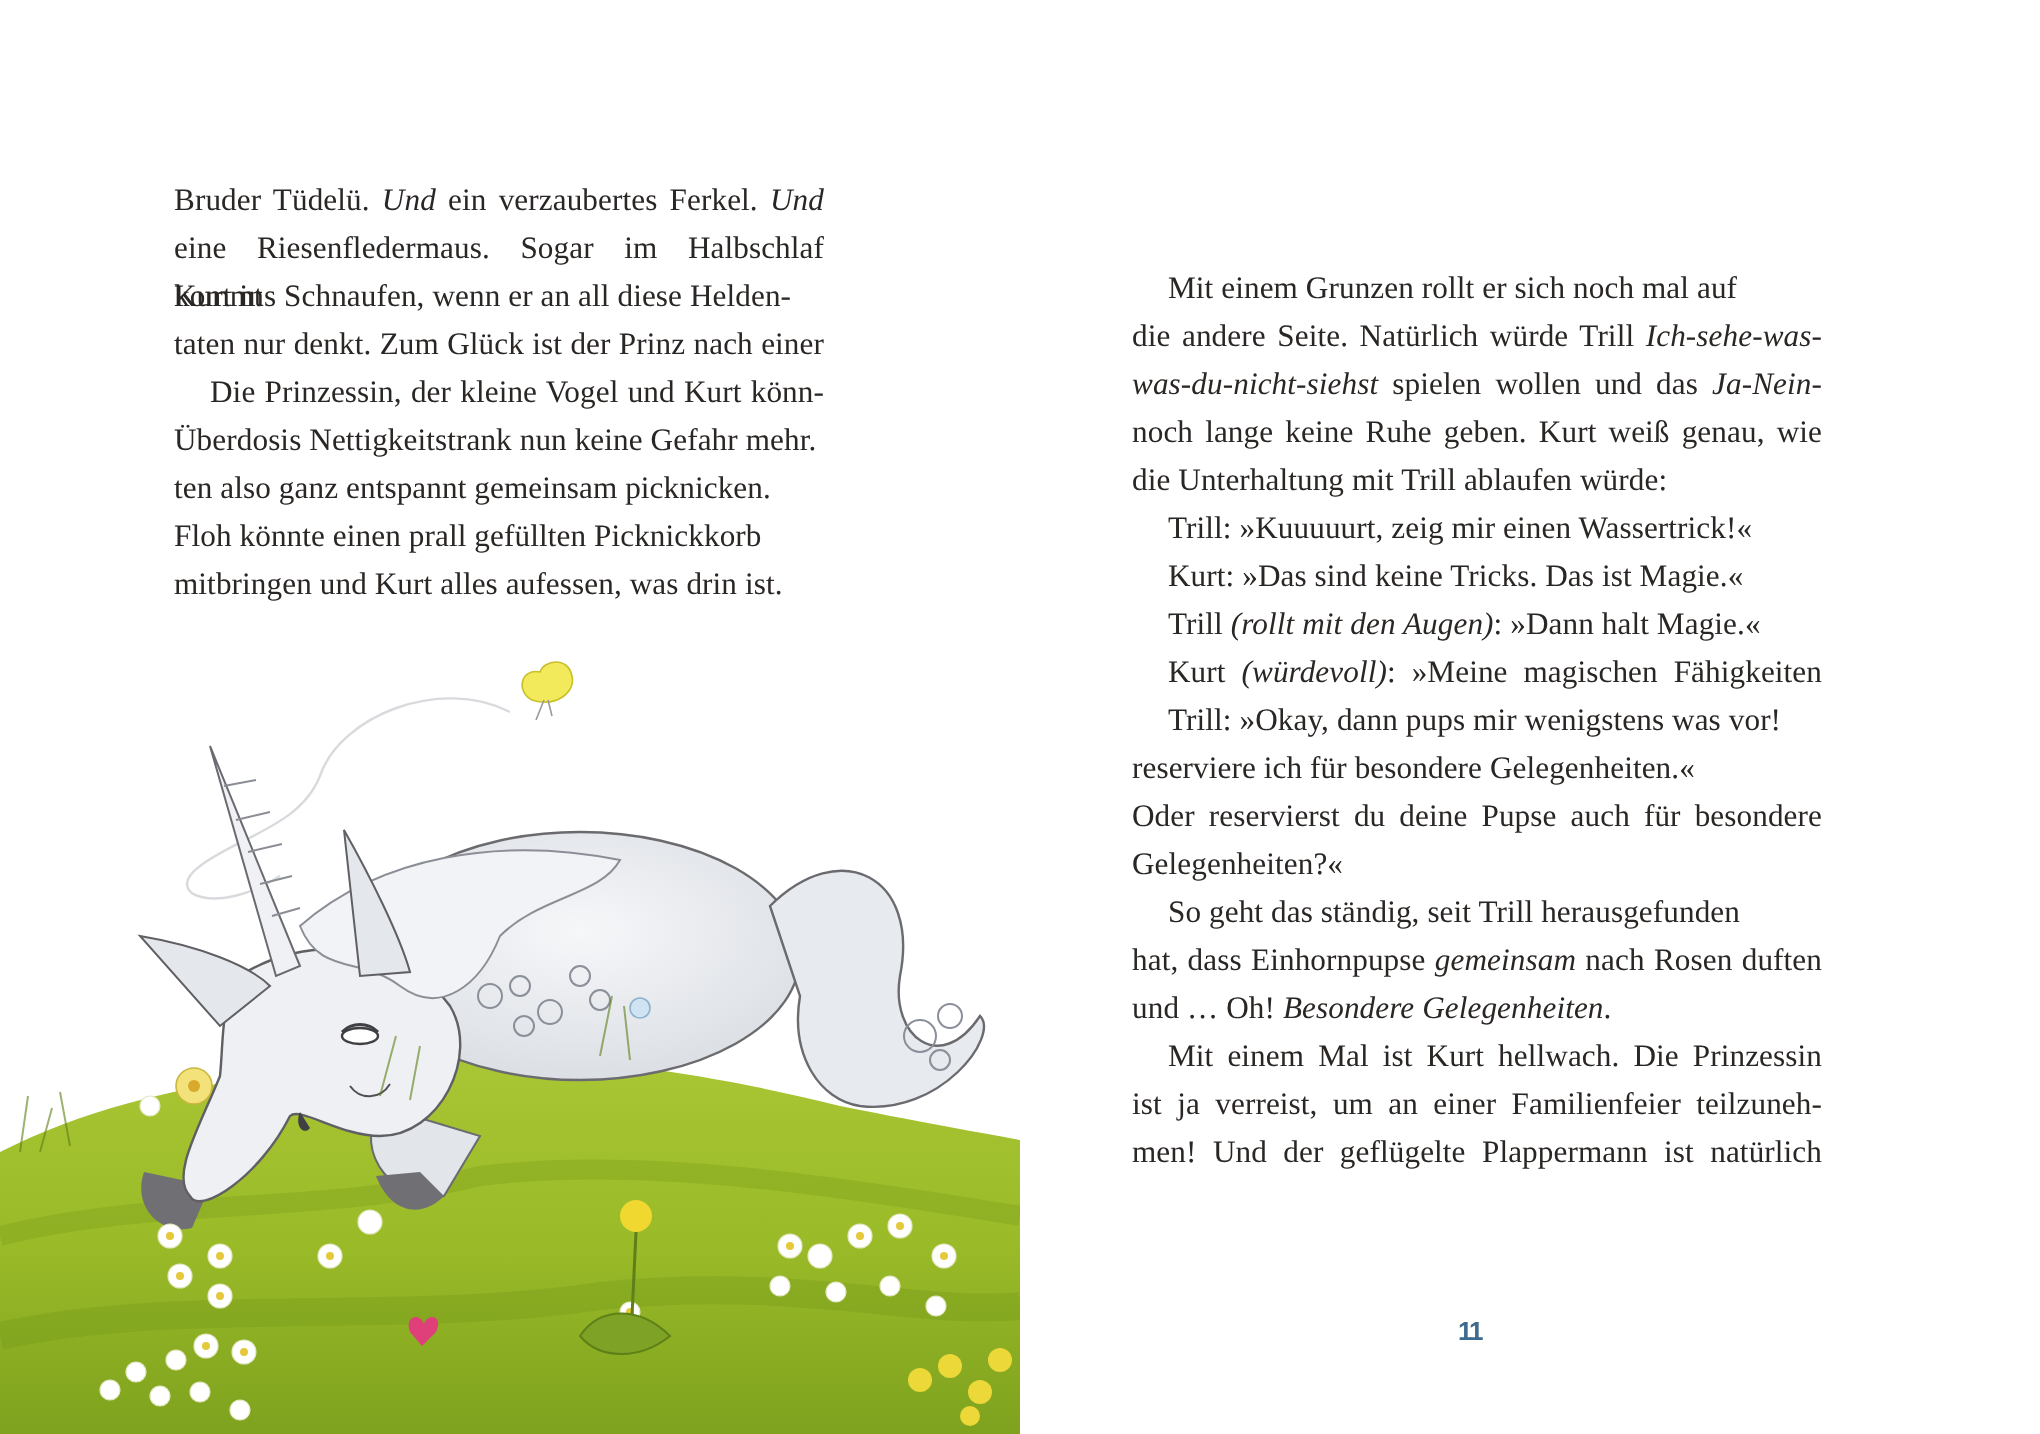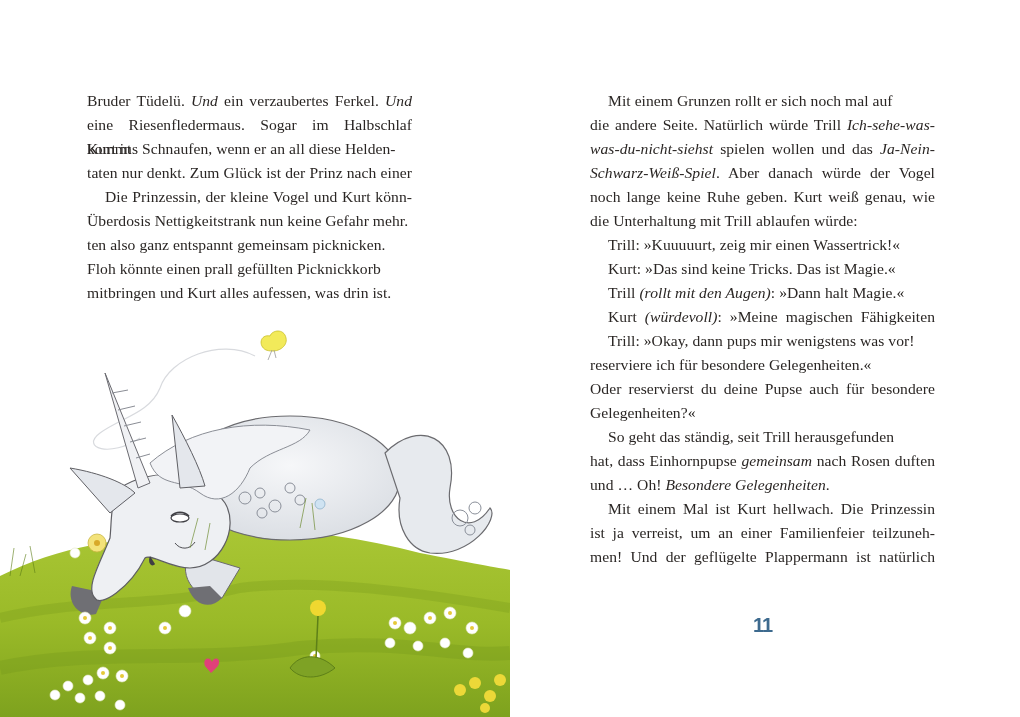--- a/index.html
+++ b/index.html
@@ -4,37 +4,37 @@
   <style>
     html, body { margin: 0; padding: 0; }
     body {
       width: 1020px; height: 717px; overflow: hidden;
       background: #ffffff; position: relative;
       font-family: "Liberation Serif", "DejaVu Serif", serif;
       color: #2a2624;
     }
     .page { position: absolute; top: 0; height: 586px; }
     .page-left { left: 0; width: 510px; }
-    .page-right { left: 510px; width: 510px; }
+    .page-right { left: 486px; width: 510px; margin-top: 44px; }
     .text-block {
       position: absolute;
       font-size: 15.6px;
       line-height: 24px;
       letter-spacing: 0.05px;
     }
     .page-left .text-block { left: 87px; top: 89px; width: 325px; }
     .page-right .text-block { left: 80px; top: 89px; width: 345px; }
     .line { white-space: nowrap; height: 24px; display: block; }
     .line.indent { padding-left: 18px; }
     .line.justify { text-align: justify; text-align-last: justify; white-space: normal; }
     em { font-style: italic; }
     .page-number {
       position: absolute; left: 243px; top: 614px;
       font-family: "Liberation Sans", "DejaVu Sans", sans-serif;
-      font-weight: bold; font-size: 20px; color: #3d6a8e;
+      font-weight: bold; font-size: 13px; color: #3d6a8e;
       letter-spacing: -1px;
     }
     .illustration { position: absolute; left: 0; top: 318px; width: 510px; height: 399px; }
     .illustration svg { display: block; }
   </style>
 </head>
 <body>
 
 <div class="page page-left">
   <div class="text-block">
@@ -178,21 +178,20 @@
       <circle cx="320" cy="186" r="5" fill="#cfe3f2" stroke="#8fb2cc" stroke-width="0.8"></circle>
     </svg>
   </div>
 </div>
 
 <div class="page page-right">
   <div class="text-block">
       <span class="line indent"><span>Mit einem Grunzen rollt er sich noch mal auf</span></span>
       <span class="line justify"><span>die andere Seite. Natürlich würde Trill </span><em>Ich-sehe-was-</em></span>
       <span class="line justify"><em>was-du-nicht-siehst</em><span> spielen wollen und das </span><em>Ja-Nein-</em></span>
-      <span class="line justify"><em>Schwarz-Weiß-Spiel</em><span>. Aber danach würde der Vogel</span></span>
       <span class="line justify"><span>noch lange keine Ruhe geben. Kurt weiß genau, wie</span></span>
       <span class="line"><span>die Unterhaltung mit Trill ablaufen würde:</span></span>
       <span class="line indent"><span>Trill: »Kuuuuurt, zeig mir einen Wassertrick!«</span></span>
       <span class="line indent"><span>Kurt: »Das sind keine Tricks. Das ist Magie.«</span></span>
       <span class="line indent"><span>Trill </span><em>(rollt mit den Augen)</em><span>: »Dann halt Magie.«</span></span>
       <span class="line indent justify"><span>Kurt </span><em>(würdevoll)</em><span>: »Meine magischen Fähigkeiten</span></span>
       <span class="line indent"><span>Trill: »Okay, dann pups mir wenigstens was vor!</span></span>
       <span class="line"><span>reserviere ich für besondere Gelegenheiten.«</span></span>
       <span class="line justify"><span>Oder reservierst du deine Pupse auch für besondere</span></span>
       <span class="line"><span>Gelegenheiten?«</span></span>

